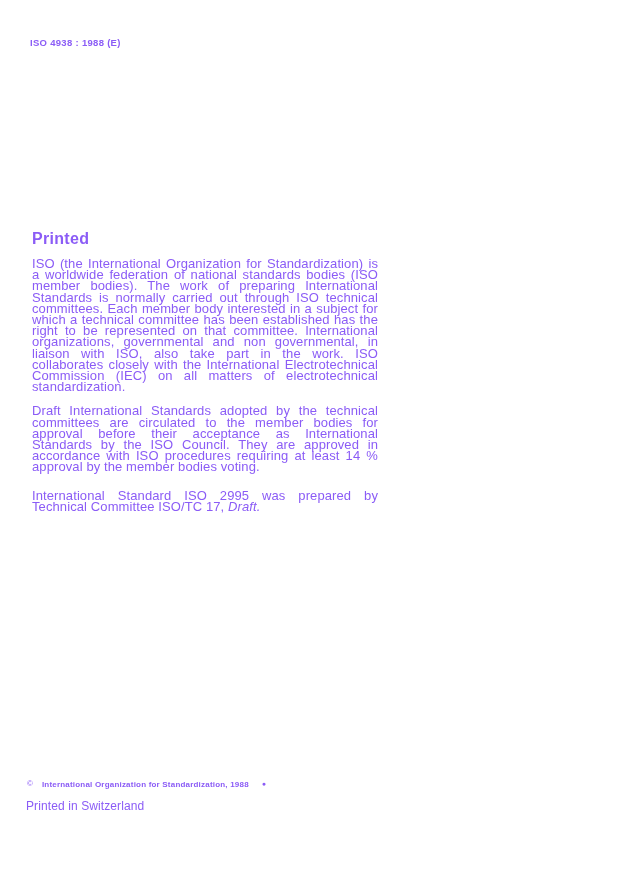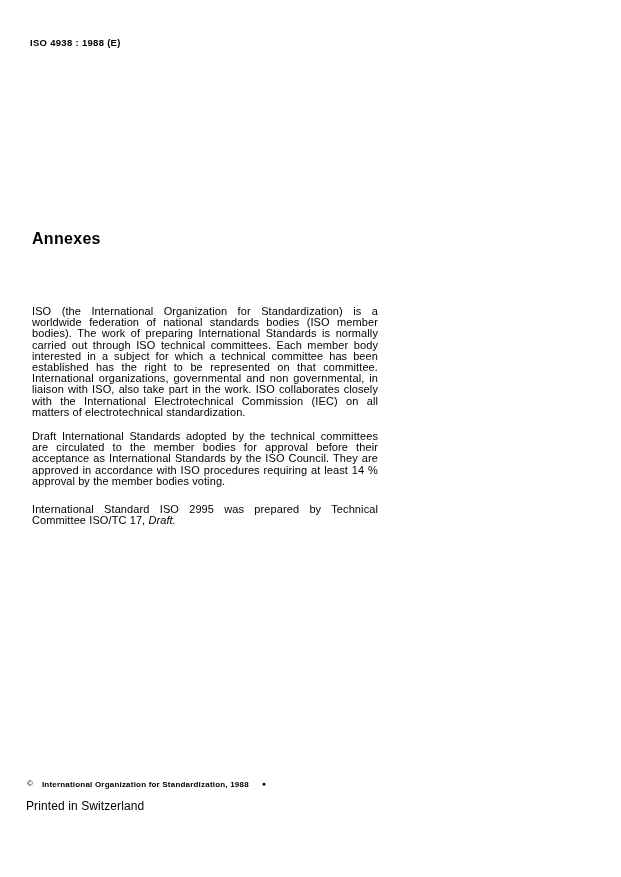--- a/index.html
+++ b/index.html
@@ -6,21 +6,21 @@
     margin: 0;
     padding: 0;
     background: #ffffff;
   }
   .page {
     position: relative;
     width: 621px;
     height: 877px;
     background: #ffffff;
     font-family: "Liberation Sans", sans-serif;
-    color: #000000;
+    color: #8b5cf6;
     overflow: hidden;
   }
   .doc-header {
     position: absolute;
     left: 30px;
     top: 37px;
     font-size: 9.5px;
     font-weight: bold;
     letter-spacing: 0.3px;
     white-space: nowrap;
@@ -32,25 +32,24 @@
     margin: 0;
     font-size: 16px;
     font-weight: bold;
     letter-spacing: 0.3px;
   }
   .body-col {
     position: absolute;
     left: 32px;
     top: 258px;
     width: 346px;
-    font-size: 11px;
+    font-size: 13px;
     line-height: 11.2px;
     letter-spacing: 0.1px;
     text-align: justify;
-    margin-top: 48px;
   }
   .body-col p {
     margin: 0;
   }
   .body-col p.m1 { margin-bottom: 13px; }
   .body-col p.m2 { margin-bottom: 17px; }
   .body-col p.m3 { margin-bottom: 14px; }
   .committee em {
     font-style: italic;
   }
@@ -88,21 +87,21 @@
     white-space: nowrap;
   }
 </style>
 </head>
 <body>
 
 <div class="page">
 
   <div class="doc-header">ISO 4938 : 1988 (E)</div>
 
-  <h1 class="foreword-title">Annexes</h1>
+  <h1 class="foreword-title">Printed</h1>
 
   <div class="body-col">
     <p class="m1">ISO (the International Organization for Standardization) is a worldwide federation of national standards bodies (ISO member bodies). The work of preparing International Standards is normally carried out through ISO technical committees. Each member body interested in a subject for which a technical committee has been established has the right to be represented on that committee. International organizations, governmental and non governmental, in liaison with ISO, also take part in the work. ISO collaborates closely with the International Electrotechnical Commission (IEC) on all matters of electrotechnical standardization.</p>
     <p class="m2">Draft International Standards adopted by the technical committees are circulated to the member bodies for approval before their acceptance as International Standards by the ISO Council. They are approved in accordance with ISO procedures requiring at least 14 % approval by the member bodies voting.</p>
     <p class="m3 committee">
       <span>International Standard ISO 2995 was prepared by Technical Committee ISO/TC 17,</span>
       <em>Draft.</em>
     </p>
   </div>
 

